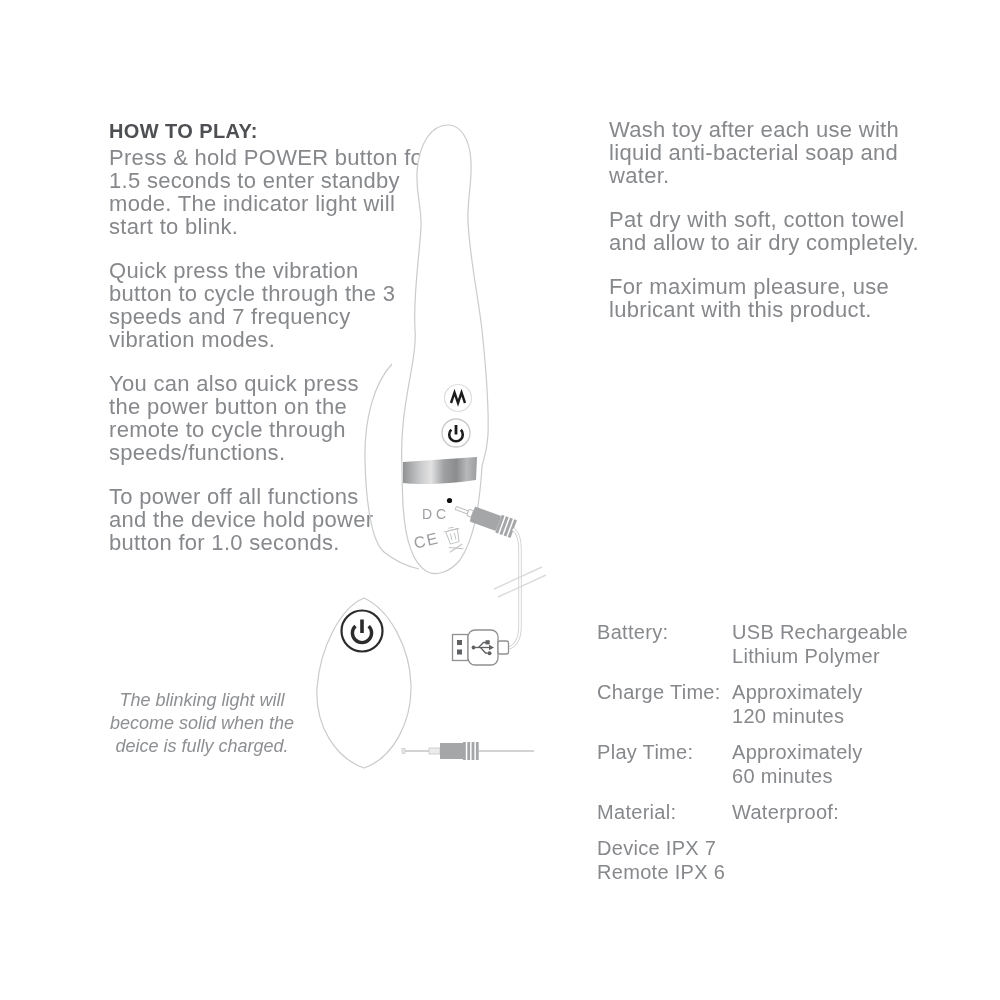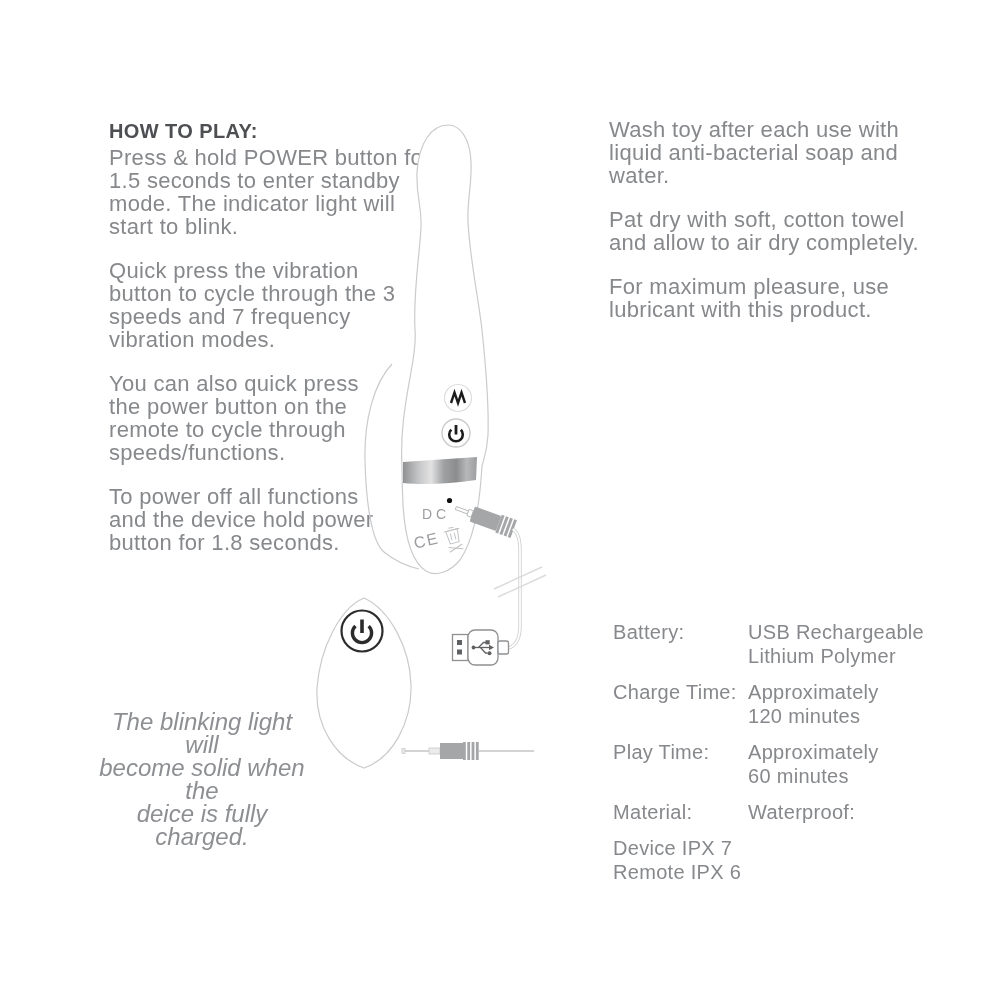--- a/index.html
+++ b/index.html
@@ -10,23 +10,23 @@
   *{margin:0;padding:0;box-sizing:border-box;}
   body{background:#fff;font-family:"Liberation Sans","DejaVu Sans",sans-serif;}
   .canvas{position:relative;width:1000px;height:1000px;background:#ffffff;overflow:hidden;}
   .col{position:absolute;width:330px;margin-left:12px;}
   .col-play{left:97px;top:118px;}
   .col-care{left:597px;top:118px;}
   .col h2{font-size:20px;line-height:26px;font-weight:bold;color:var(--heading);letter-spacing:0.4px;margin-bottom:2px;}
   .col p{font-size:22px;line-height:23px;color:var(--body-text);letter-spacing:0.3px;margin-bottom:21px;}
   .preline{white-space:pre-line;}
   .caption{position:absolute;font-style:italic;color:var(--caption-text);text-align:center;}
-  .caption-blink{left:92px;top:710px;width:220px;font-size:24px;line-height:23px;}
+  .caption-blink{left:92px;top:689px;width:220px;font-size:18px;line-height:23px;}
   .caption-dc{left:398px;top:678px;width:145px;font-size:19px;line-height:23px;}
-  .specs{position:absolute;left:613px;top:620px;width:330px;display:grid;grid-template-columns:135px 1fr;row-gap:12px;}
+  .specs{position:absolute;left:597px;top:620px;width:330px;display:grid;grid-template-columns:135px 1fr;row-gap:12px;}
   .spec-label,.spec-value{font-size:20px;line-height:24px;color:var(--body-text);letter-spacing:0.3px;}
   .illustration{position:absolute;left:300px;top:100px;width:280px;height:690px;}
   .stroke-outline{stroke:var(--outline);fill:none;stroke-width:1.2;}
   .fill-body{fill:#ffffff;stroke:var(--outline);stroke-width:1.2;}
   .btn-ring-light{fill:#ffffff;stroke:#dcdee0;stroke-width:1.2;}
   .btn-ring-mid{fill:#ffffff;stroke:#c8cacc;stroke-width:1.4;}
   .icon-stroke{stroke:var(--icon-black);fill:none;}
   .plug{fill:var(--plug-gray);}
   .cable-outer{stroke:#cdcfd1;stroke-width:3.4;fill:none;}
   .cable-inner{stroke:#ffffff;stroke-width:1.7;fill:none;}
@@ -54,21 +54,21 @@
     <p class="preline">Quick press the vibration
 button to cycle through the 3
 speeds and 7 frequency
 vibration modes.</p>
     <p class="preline">You can also quick press
 the power button on the
 remote to cycle through
 speeds/functions.</p>
     <p class="preline">To power off all functions
 and the device hold power
-button for 1.8 seconds.</p>
+button for 1.0 seconds.</p>
   </section>
 
   <section class="col col-care">
     <p class="preline">Wash toy after each use with
 liquid anti-bacterial soap and
 water.</p>
     <p class="preline">Pat dry with soft, cotton towel
 and allow to air dry completely.</p>
     <p class="preline">For maximum pleasure, use
 lubricant with this product.</p>

